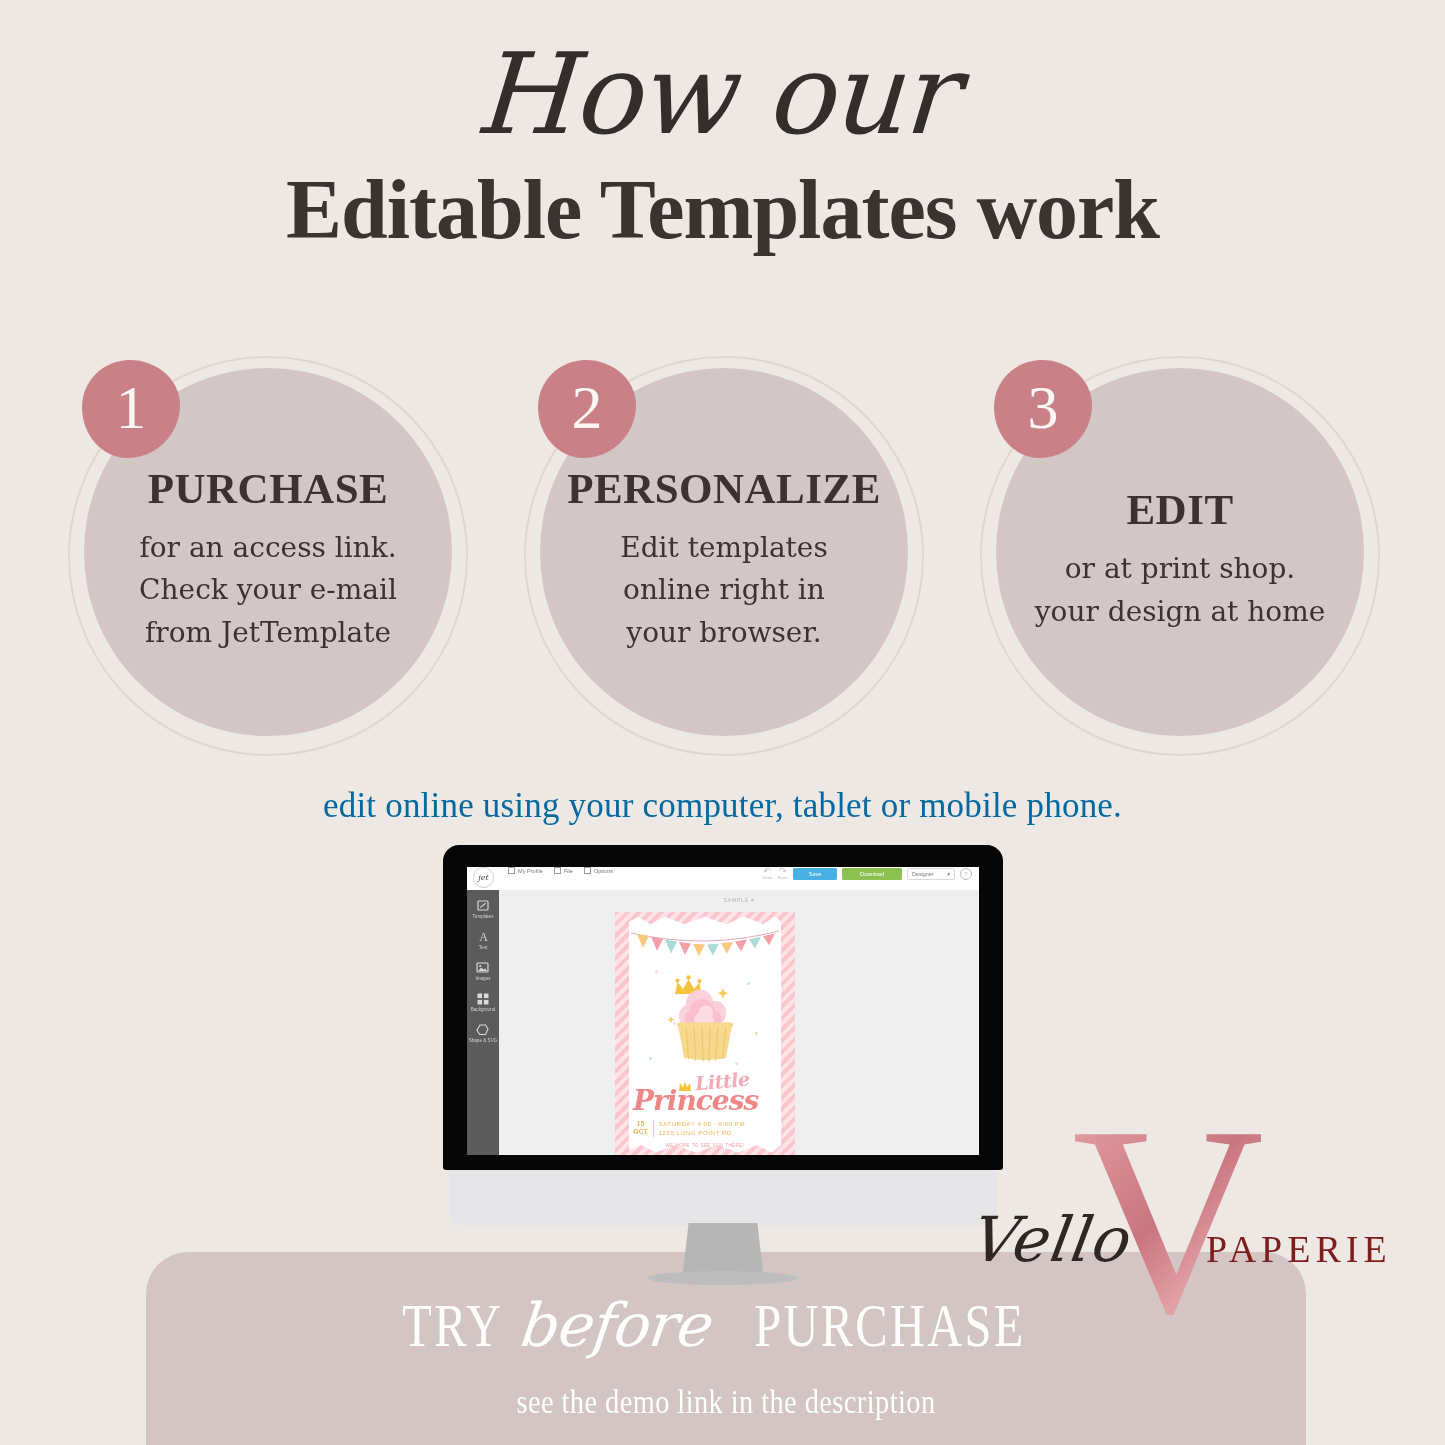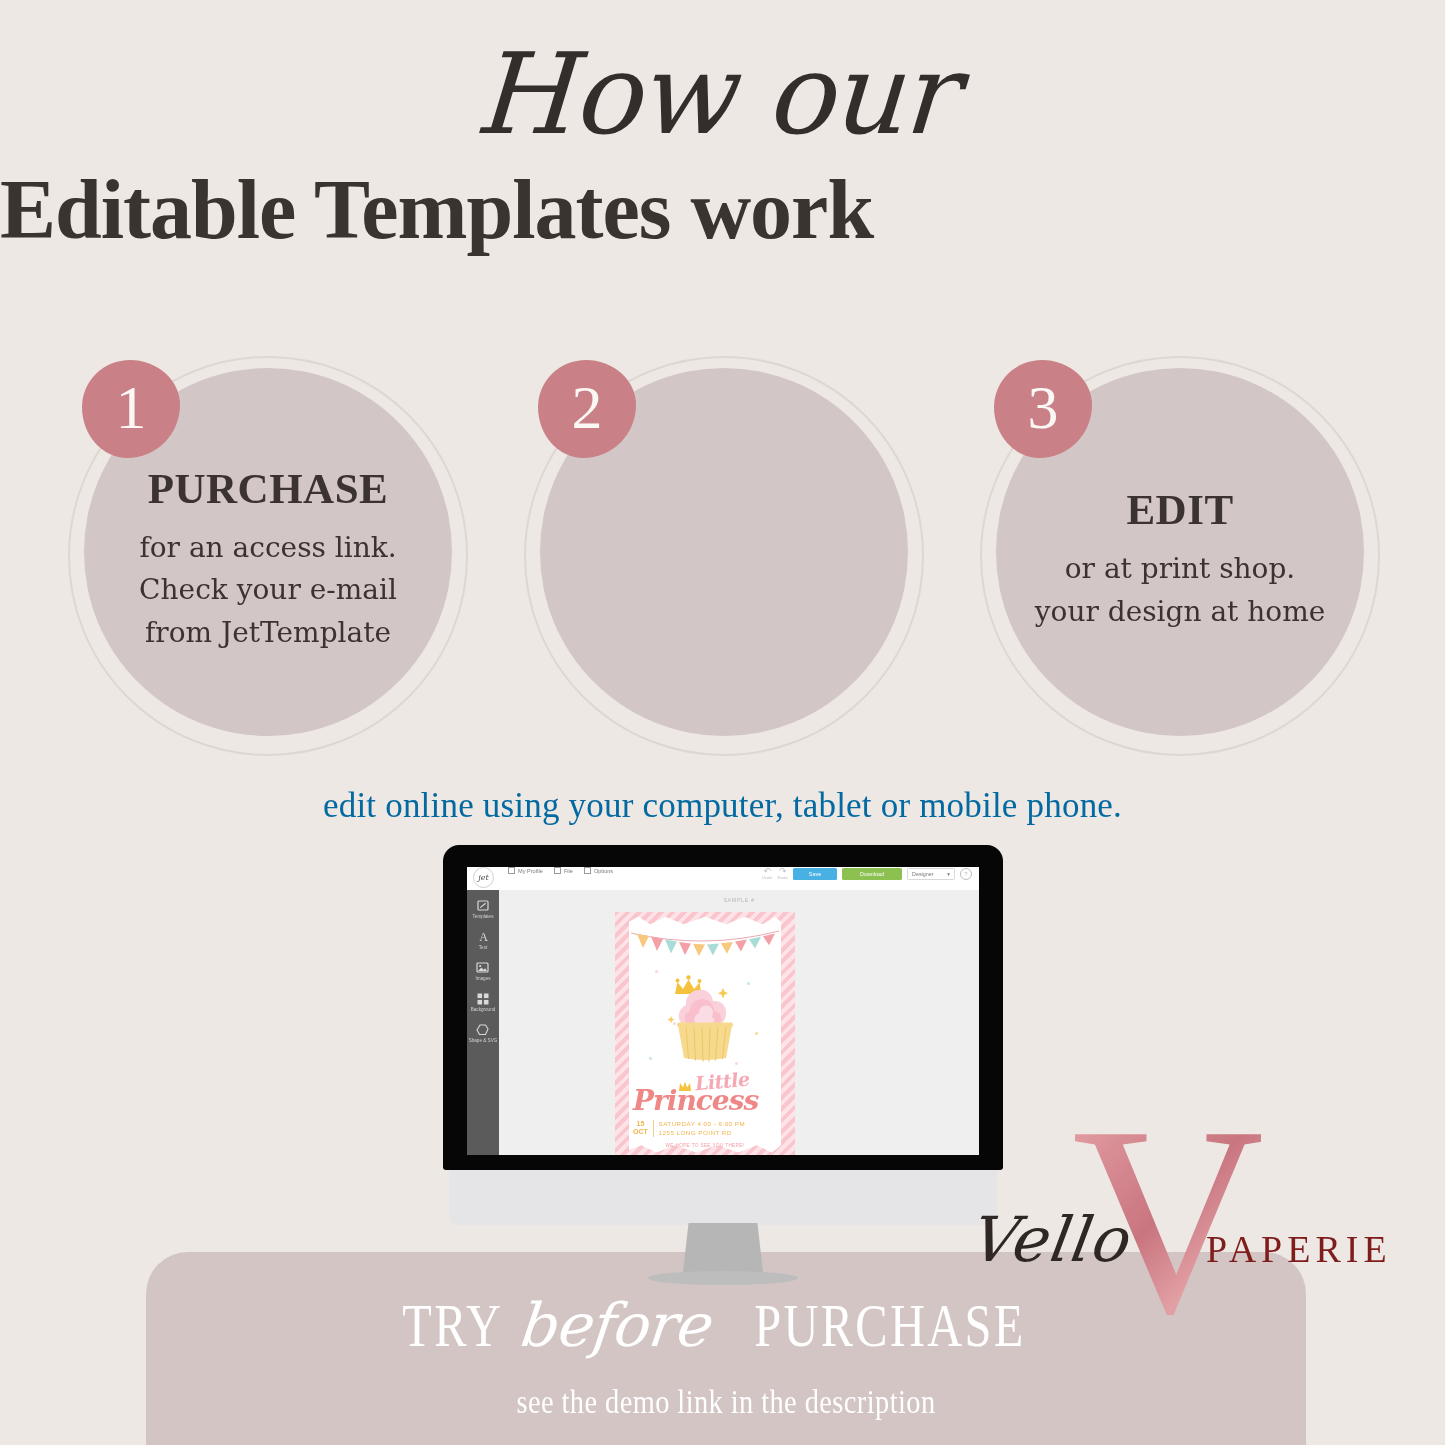--- a/index.html
+++ b/index.html
@@ -14,21 +14,21 @@
   
   .hdr-script{
     position:absolute;left:0;right:0;top:36px;text-align:center;
     font-family:"DejaVu Serif", serif;
     font-style:italic;font-weight:400;
     font-size:112px;line-height:1.05;color:#332D2B;
     letter-spacing:-2px;
     transform:skewX(-6deg);
   }
   .hdr-main{
-    position:absolute;left:0;right:0;top:168px;
+    position:absolute;left:0;right:0;top:168px;text-align:center;
     font-family:"Liberation Serif", serif;
     font-weight:700;font-size:84px;line-height:1;
     color:#3B3330;letter-spacing:-1px;
   }
   .hdr-sub{
     position:absolute;left:0;right:0;top:288px;text-align:center;
     font-family:"Liberation Serif", serif;
     font-weight:400;font-size:29px;color:#3B3330;
     letter-spacing:9.5px;
   }
@@ -249,20 +249,28 @@
           <div>Check your e-mail</div>
           <div>from JetTemplate</div>
         </div>
       </div>
       <div class="badge">1</div>
     </div>
 
     <div class="step s2">
       <div class="ring"></div>
       <div class="disc"></div>
+      <div class="step-body">
+        <div class="step-title">PERSONALIZE</div>
+        <div class="step-desc">
+          <div>Edit templates</div>
+          <div>online right in</div>
+          <div>your browser.</div>
+        </div>
+      </div>
       <div class="badge">2</div>
     </div>
 
     <div class="step s3">
       <div class="ring"></div>
       <div class="disc"></div>
       <div class="step-body">
         <div class="step-title">EDIT</div>
         <div class="step-desc">
           <div>or at print shop.</div>

